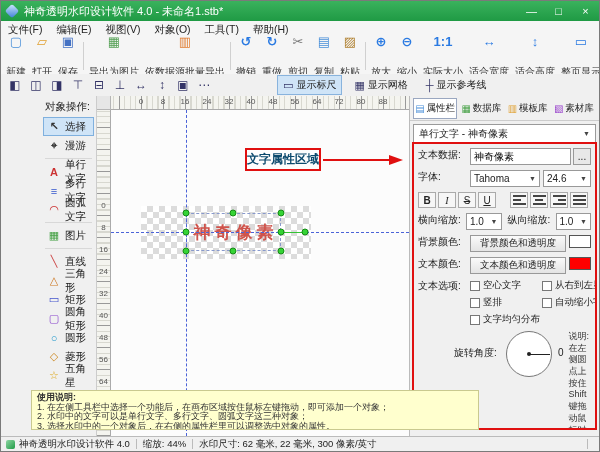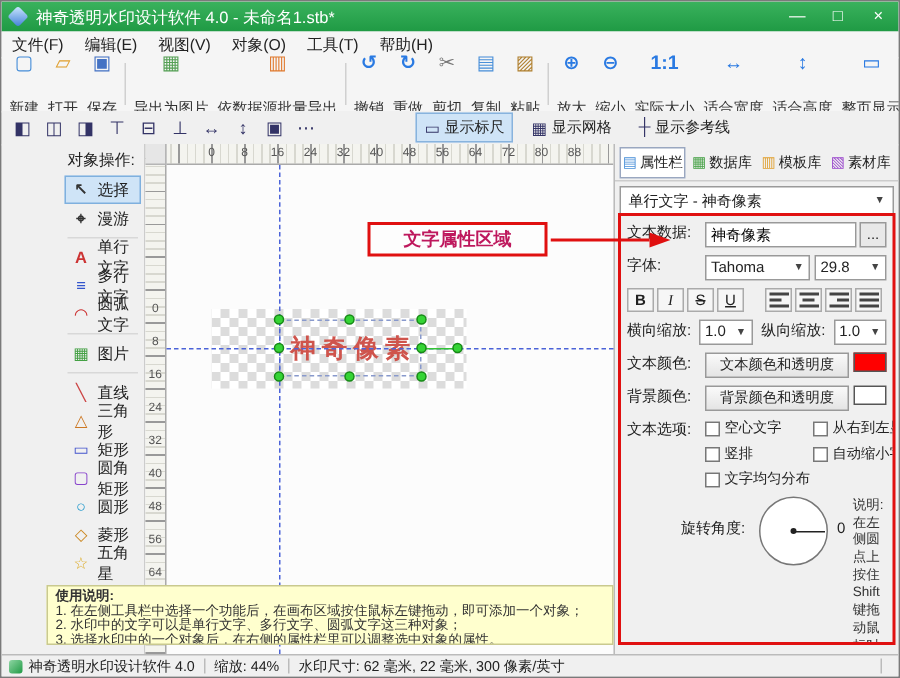--- a/index.html
+++ b/index.html
@@ -45,21 +45,21 @@
   .vruler span{height:22px;flex:none;text-align:center;line-height:22px;}
   .wmrect{position:absolute;left:44px;top:110px;width:170px;height:53px;
     background-image:conic-gradient(#dcdcdc 25%,#fff 0 50%,#dcdcdc 0 75%,#fff 0);background-size:12px 12px;}
   .textobj{position:absolute;left:89px;top:117px;width:95px;height:38px;display:flex;align-items:center;justify-content:center;border:1px dashed #8899cc;box-sizing:border-box;}
   .textobj span{font-size:17px;font-weight:bold;color:#cf544c;letter-spacing:4px;text-indent:4px;white-space:nowrap;}
   .guide-v{position:absolute;left:89px;top:14px;bottom:0;width:0;border-left:1px dashed #4b63d8;z-index:2;}
   .guide-h{position:absolute;top:136px;left:14px;right:0;height:0;border-top:1px dashed #4b63d8;z-index:2;}
   .rotline{position:absolute;left:184px;top:136px;width:24px;height:1px;background:#35c435;z-index:3;}
   .handle{position:absolute;width:7px;height:7px;border-radius:50%;background:#35d435;border:1px solid #168a16;box-sizing:border-box;transform:translate(-50%,-50%);z-index:4;}
   .anno{position:absolute;left:148px;top:52px;z-index:10;display:flex;align-items:center;}
-  .anno-box{border:2px solid #e01010;color:#be185d;font-weight:bold;font-size:12px;padding:1px 22px;white-space:nowrap;background:rgba(255,255,255,.35);}
+  .anno-box{border:2px solid #e01010;color:#0c4a6e;font-weight:bold;font-size:12px;padding:1px 0;white-space:nowrap;background:rgba(255,255,255,.35);}
   .anno-arrow{margin-left:2px;flex:none;}
   
   .panel{position:absolute;left:408px;top:95px;right:0;bottom:15px;background:#f0f0f0;border-left:1px solid #bbb;font-size:10px;color:#222;box-sizing:border-box;}
   .ptabs{display:flex;height:22px;align-items:center;padding:1px 2px;border-bottom:1px solid #ccc;}
   .ptab{flex:1;display:flex;align-items:center;justify-content:center;height:19px;margin:0 1px;border:1px solid transparent;font-size:9.5px;white-space:nowrap;}
   .ptab .tico{margin-right:2px;font-size:10px;}
   .ptab.active{background:#fff;border-color:#9aa7c0;}
   .selector{margin:3px;height:19px;background:#fff;border:1px solid #9a9a9a;display:flex;align-items:center;padding:0 5px;box-sizing:border-box;}
   .selector::after{content:"▼";font-size:7px;color:#444;margin-left:auto;}
   .propbox{position:absolute;left:2px;right:2px;top:46px;bottom:6px;border:2px solid #e01010;padding:4px 4px;box-sizing:border-box;overflow:hidden;}
@@ -88,21 +88,21 @@
   .cbgrid{flex:1;display:grid;grid-template-columns:1fr 1.15fr;row-gap:4px;column-gap:2px;font-size:9.5px;}
   .cbitem{display:flex;align-items:center;white-space:nowrap;}
   .cb{width:10px;height:10px;border:1px solid #777;background:#fff;margin-right:3px;flex:none;box-sizing:border-box;}
   .rotrow{display:flex;align-items:flex-start;margin-top:3px;}
   .dial{width:44px;height:44px;border:1px solid #777;border-radius:50%;background:#fff;position:relative;margin:0 6px 0 0;flex:none;}
   .dial .needle{position:absolute;left:50%;top:50%;width:21px;height:1px;background:#222;}
   .dial .cdot{position:absolute;left:50%;top:50%;width:4px;height:4px;background:#222;border-radius:50%;transform:translate(-50%,-50%);}
   .rotval{line-height:44px;margin-right:5px;flex:none;}
   .rotnote{flex:1;font-size:9px;color:#333;line-height:1.3;min-width:0;}
   
-  .helpbox{position:absolute;left:30px;top:389px;width:378px;height:40px;background:#ffffce;border:1px solid #c9c98f;z-index:5;padding:2px 5px;font-size:9px;line-height:9.6px;color:#333;box-sizing:border-box;overflow:hidden;}
+  .helpbox{position:absolute;left:30px;top:389px;width:448px;height:40px;background:#ffffce;border:1px solid #c9c98f;z-index:5;padding:2px 5px;font-size:9px;line-height:9.6px;color:#333;box-sizing:border-box;overflow:hidden;}
   .helpbox .htitle{font-weight:bold;}
   .hline{white-space:nowrap;}
   .helpbtn{position:absolute;left:0;top:411px;width:42px;z-index:6;text-align:center;}
   .bulb{width:13px;height:13px;margin:0 auto 1px;background:radial-gradient(#fff6a8,#f5c518);border:1px solid #d99b0b;border-radius:50%;box-sizing:border-box;}
   .helpbtn .hlabel{font-size:9px;color:#1a55cc;white-space:nowrap;}
   
   .statusbar{position:absolute;left:0;right:0;bottom:0;height:15px;background:#f0f0f0;border-top:1px solid #bbb;display:flex;align-items:center;font-size:9.5px;color:#222;padding:0 5px;box-sizing:border-box;}
   .ssep{width:1px;height:10px;background:#bbb;margin:0 6px;flex:none;}
   .sseg{white-space:nowrap;}
   .s-size{flex:1;}
@@ -485,21 +485,21 @@
         <input class="pinput" type="text" value="神奇像素" style="">
         <span class="btn-more">...</span>
       </div>
       <div class="prow">
         <span class="plabel">字体:</span>
         <span class="pselect grow">
           <span>Tahoma</span>
         </span>
         <span style="width:3px;flex:none;"></span>
         <span class="pselect w48">
-          <span>29.8</span>
+          <span>24.6</span>
         </span>
       </div>
       <div class="prow">
         <span class="stylebtn sb-b">B</span>
         <span class="stylebtn sb-i">I</span>
         <span class="stylebtn sb-s">S</span>
         <span class="stylebtn sb-u">U</span>
         <span style="width:12px;flex:none;"></span>
         <span class="stylebtn">
             <span class="alicon al-left">
@@ -535,28 +535,28 @@
         <span class="pselect grow">
           <span>1.0</span>
         </span>
         <span style="width:6px;flex:none;"></span>
         <span class="plabel2">纵向缩放:</span>
         <span class="pselect grow">
           <span>1.0</span>
         </span>
       </div>
       <div class="prow">
+        <span class="plabel">背景颜色:</span>
+        <span class="colorbtn">背景颜色和透明度</span>
+        <span class="swatch" style="background: rgb(255, 255, 255);"></span>
+      </div>
+      <div class="prow">
         <span class="plabel">文本颜色:</span>
         <span class="colorbtn">文本颜色和透明度</span>
         <span class="swatch" style="background: rgb(255, 0, 0);"></span>
-      </div>
-      <div class="prow">
-        <span class="plabel">背景颜色:</span>
-        <span class="colorbtn">背景颜色和透明度</span>
-        <span class="swatch" style="background: rgb(255, 255, 255);"></span>
       </div>
       <div class="prow" style="align-items:flex-start;">
         <span class="plabel">文本选项:</span>
         <div class="cbgrid">
 
             <div class="cbitem">
               <span class="cb"></span>
               <span>空心文字</span>
             </div>
 

